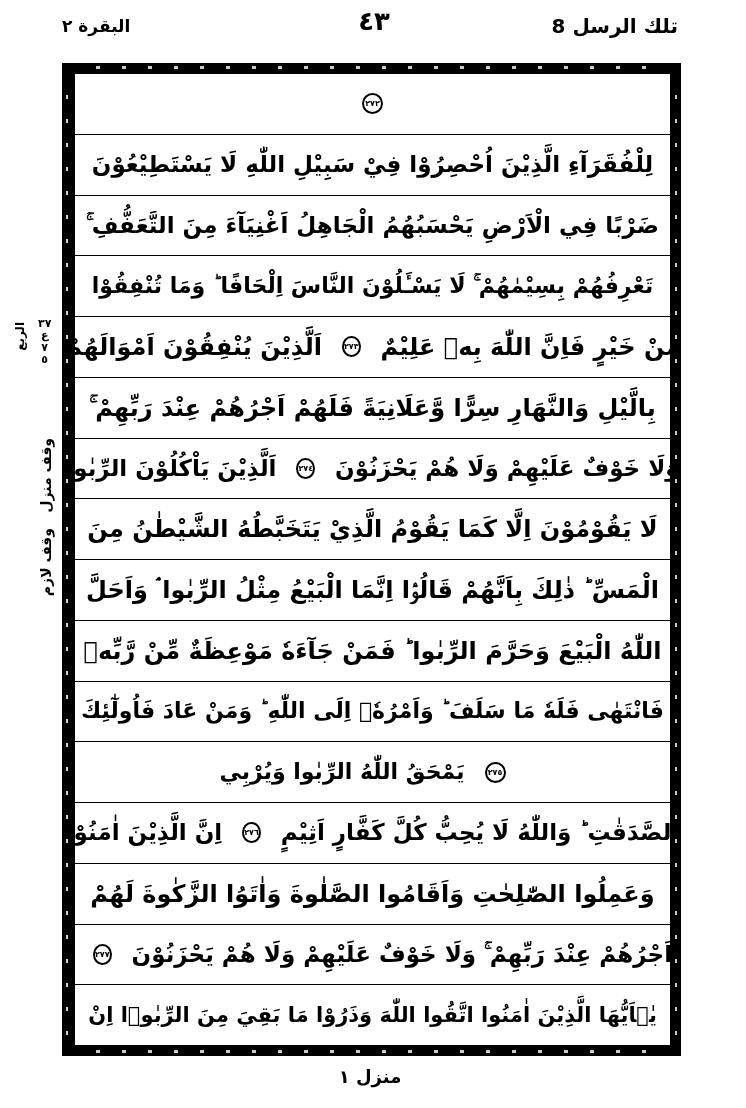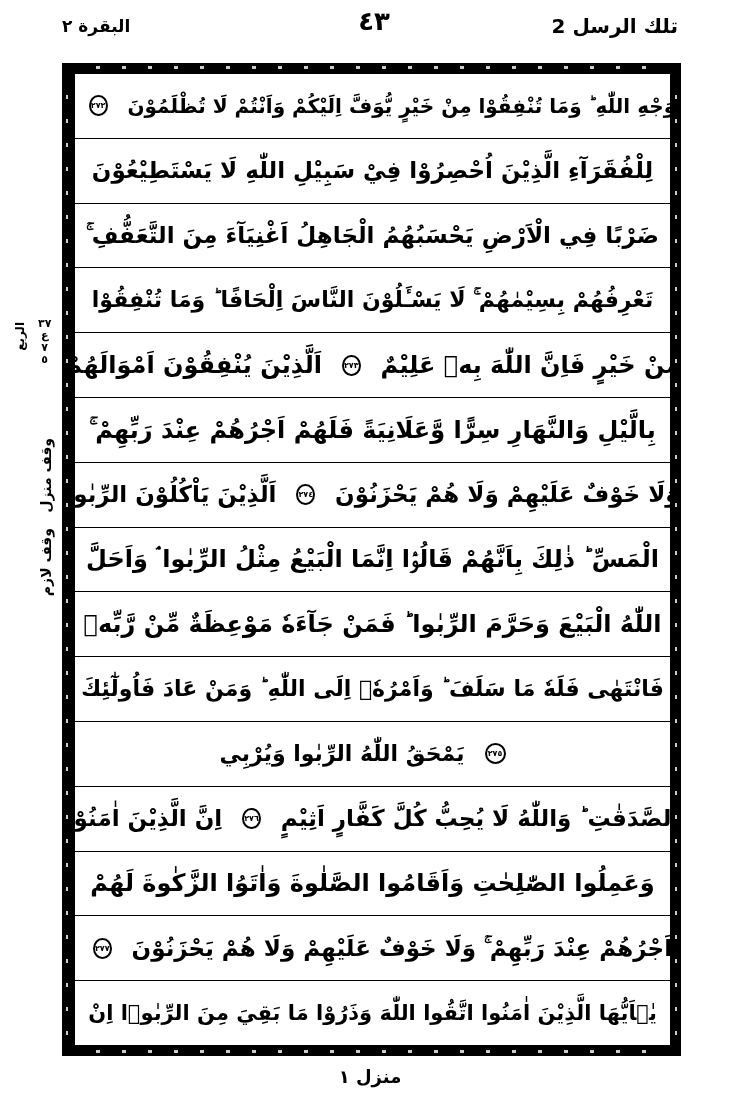--- a/index.html
+++ b/index.html
@@ -62,21 +62,21 @@
   .ruku .nums { position: absolute; left: 22px; top: 0; font-size: 11px; line-height: 12px; }
 
   .footer {
     position: absolute; left: 330px; top: 1066px; width: 80px; text-align: center;
     font-size: 18px; font-weight: bold; direction: rtl;
   }
 </style>
 </head>
 <body>
 
-<div class="header-right">تلك الرسل 2</div>
+<div class="header-right">تلك الرسل 8</div>
 <div class="header-center">٤٣</div>
 <div class="header-left">البقرة ٢</div>
 
 <div class="ruku">
   <span class="quarter">الربع</span>
   <div class="nums">
     <div>٣٧</div>
     <div>ع</div>
     <div>٧</div>
     <div>٥</div>
@@ -87,21 +87,20 @@
 <div class="margin-note" style="left:38px; top:528px;">وقف لازم</div>
 
 <div class="frame">
   <div class="band-deco top"></div>
   <div class="band-deco bottom"></div>
   <div class="band-deco left"></div>
   <div class="band-deco right"></div>
 
   <div class="inner">
     <div class="line" style="font-size: 20px;">
-      <span class="txt">وَجْهِ اللّٰهِ ؕ وَمَا تُنْفِقُوْا مِنْ خَيْرٍ يُّوَفَّ اِلَيْكُمْ وَاَنْتُمْ لَا تُظْلَمُوْنَ</span>
       <span class="ayah">٢٧٢</span>
     </div>
     <div class="line" style="font-size: 23px;">
       <span class="txt">لِلْفُقَرَآءِ الَّذِيْنَ اُحْصِرُوْا فِيْ سَبِيْلِ اللّٰهِ لَا يَسْتَطِيْعُوْنَ</span>
     </div>
     <div class="line" style="font-size: 23px;">
       <span class="txt">ضَرْبًا فِي الْاَرْضِ يَحْسَبُهُمُ الْجَاهِلُ اَغْنِيَآءَ مِنَ التَّعَفُّفِ ۚ</span>
     </div>
     <div class="line" style="font-size: 22px;">
       <span class="txt">تَعْرِفُهُمْ بِسِيْمٰهُمْ ۚ لَا يَسْـَٔلُوْنَ النَّاسَ اِلْحَافًا ؕ وَمَا تُنْفِقُوْا</span>
@@ -111,20 +110,23 @@
       <span class="ayah">٢٧٣</span>
       <span class="txt">اَلَّذِيْنَ يُنْفِقُوْنَ اَمْوَالَهُمْ</span>
     </div>
     <div class="line" style="font-size: 24px;">
       <span class="txt">بِالَّيْلِ وَالنَّهَارِ سِرًّا وَّعَلَانِيَةً فَلَهُمْ اَجْرُهُمْ عِنْدَ رَبِّهِمْ ۚ</span>
     </div>
     <div class="line" style="font-size: 23px;">
       <span class="txt">وَلَا خَوْفٌ عَلَيْهِمْ وَلَا هُمْ يَحْزَنُوْنَ</span>
       <span class="ayah">٢٧٤</span>
       <span class="txt">اَلَّذِيْنَ يَاْكُلُوْنَ الرِّبٰوا</span>
+    </div>
+    <div class="line" style="font-size: 24px;">
+      <span class="txt">لَا يَقُوْمُوْنَ اِلَّا كَمَا يَقُوْمُ الَّذِيْ يَتَخَبَّطُهُ الشَّيْطٰنُ مِنَ</span>
     </div>
     <div class="line" style="font-size: 24px;">
       <span class="txt">الْمَسِّ ؕ ذٰلِكَ بِاَنَّهُمْ قَالُوْۤا اِنَّمَا الْبَيْعُ مِثْلُ الرِّبٰوا ۘ وَاَحَلَّ</span>
     </div>
     <div class="line" style="font-size: 24px;">
       <span class="txt">اللّٰهُ الْبَيْعَ وَحَرَّمَ الرِّبٰوا ؕ فَمَنْ جَآءَهٗ مَوْعِظَةٌ مِّنْ رَّبِّهٖ</span>
     </div>
     <div class="line" style="font-size: 22px;">
       <span class="txt">فَانْتَهٰى فَلَهٗ مَا سَلَفَ ؕ وَاَمْرُهٗۤ اِلَى اللّٰهِ ؕ وَمَنْ عَادَ فَاُولٰٓئِكَ</span>
     </div>

